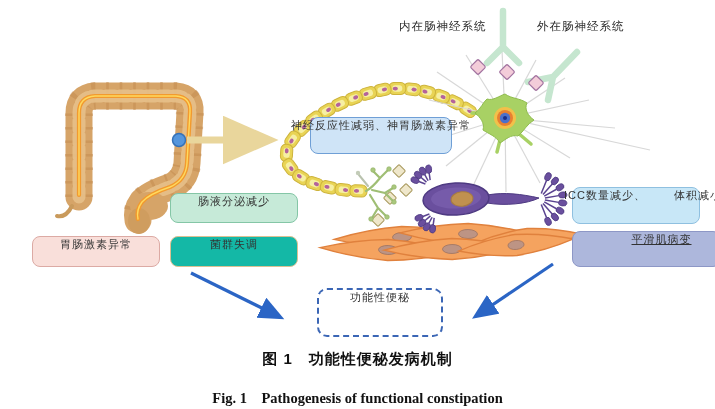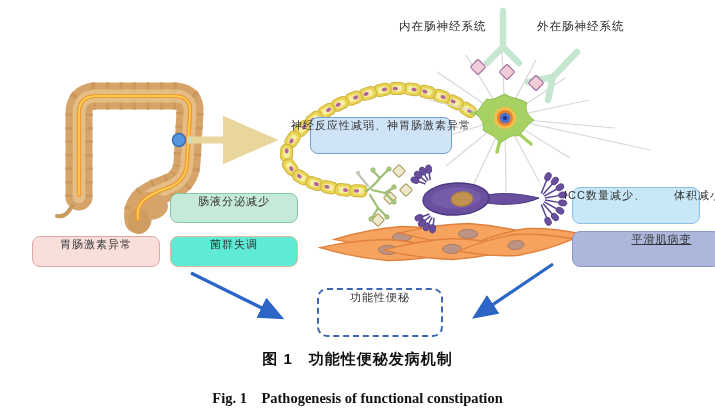--- a/index.html
+++ b/index.html
@@ -7,21 +7,21 @@
          font-family:"Liberation Sans",sans-serif;}
   .stage svg{position:absolute;left:0;top:0;}
   .top-label{position:absolute;font-size:11.5px;color:#2a2a2a;letter-spacing:1px;white-space:nowrap;}
   .fbox{position:absolute;display:flex;flex-direction:row;justify-content:center;
         border-radius:8px;font-size:11px;line-height:1.4;color:#333;text-align:center;
         box-sizing:border-box;letter-spacing:1px;}
   .fbox .ln{white-space:nowrap;}
   .box-neural{left:310px;top:117px;width:142px;height:37px;background:#cfe4f7;border:1px solid #6f9fd6;}
   .box-fluid{left:170px;top:193px;width:128px;height:30px;background:#c6ead8;border:1px solid #84c6a6;}
   .box-hormone{left:32px;top:236px;width:128px;height:31px;background:#f9dfda;border:1px solid #dcaaa4;}
-  .box-flora{left:170px;top:236px;width:128px;height:31px;background:#5eead4;border:1px solid #dcc093;}
+  .box-flora{left:170px;top:236px;width:128px;height:31px;background:#14b8a6;border:1px solid #dcc093;}
   .box-icc{left:572px;top:187px;width:128px;height:37px;background:#c8e7f7;border:1px solid #8fc0e0;text-align:left;}
   .box-icc .l1{padding-left:14px;}
   .box-icc .l2{padding-left:28px;}
   .box-muscle{left:572px;top:231px;width:149px;height:36px;background:#adb7dc;border:1px solid #8d97c6;text-decoration:underline;}
   .box-muscle .ln{padding-left:30px;}
   .box-outcome{left:317px;top:288px;width:126px;height:49px;background:#ffffff;
                border:2px dashed #3b66b5;border-radius:10px;color:#333;}
   .caption{position:absolute;left:0;top:350px;width:715px;text-align:center;}
   .cap-zh{font-size:15px;font-weight:bold;color:#111;white-space:pre;letter-spacing:1px;}
   .cap-en{margin-top:20px;font-size:14.5px;font-weight:bold;color:#111;

